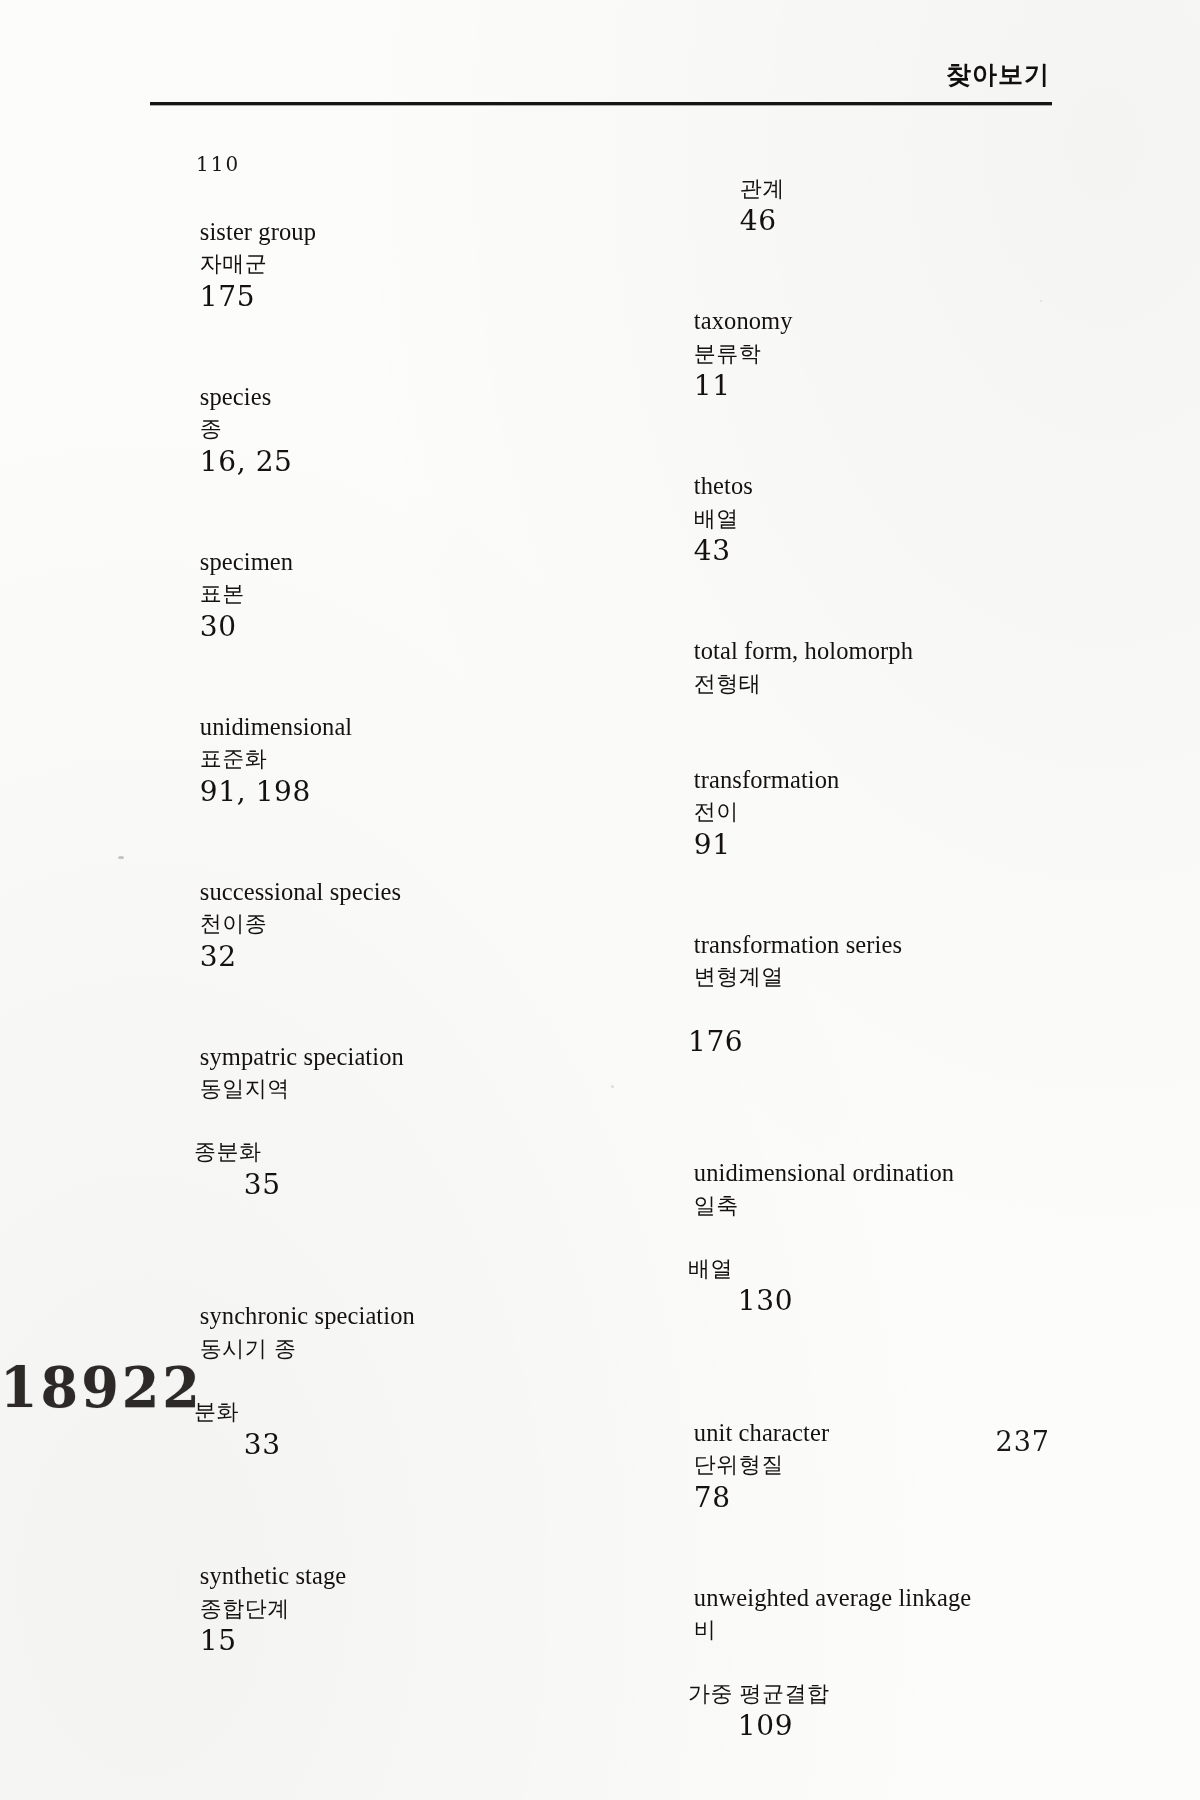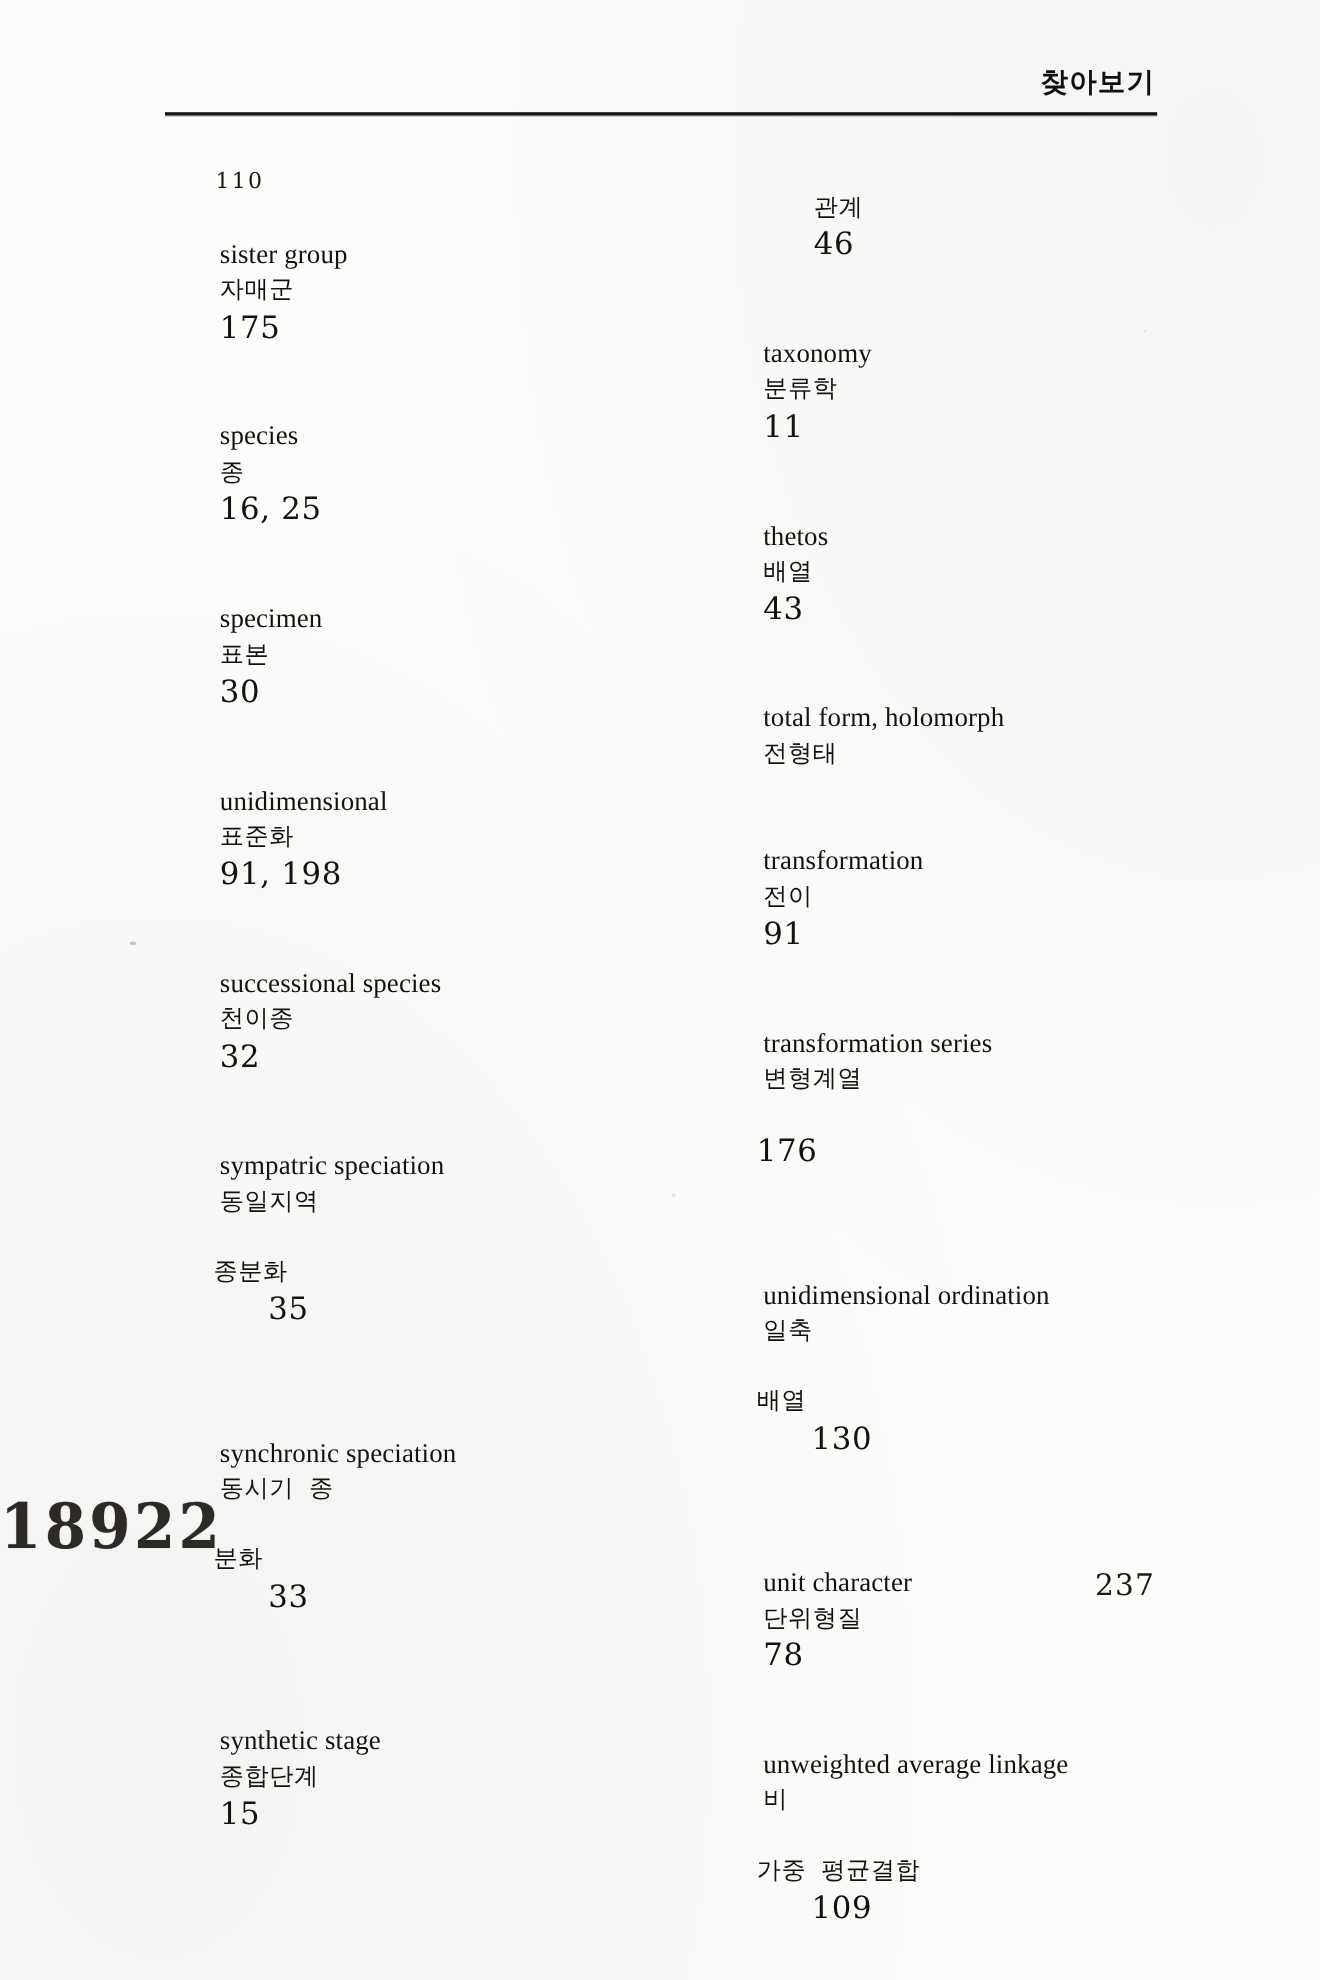--- a/index.html
+++ b/index.html
@@ -79,21 +79,21 @@
     margin: 0 0 2.5px 0;
     white-space: pre-wrap;
     letter-spacing: 0.1px;
   }
   .entry .cont {
     display: block;
     padding-left: 44px;
   }
   
   .kr {
-    font-family: Liberation Mono, monospace;
+    font-family: Liberation Sans, sans-serif;
     font-size: 22px;
     letter-spacing: 0.5px;
   }
   .num {
     font-family: "DejaVu Serif", serif;
     font-size: 28px;
     letter-spacing: 0.6px;
   }
   .lead-number {
     font-family: "DejaVu Serif", serif;

